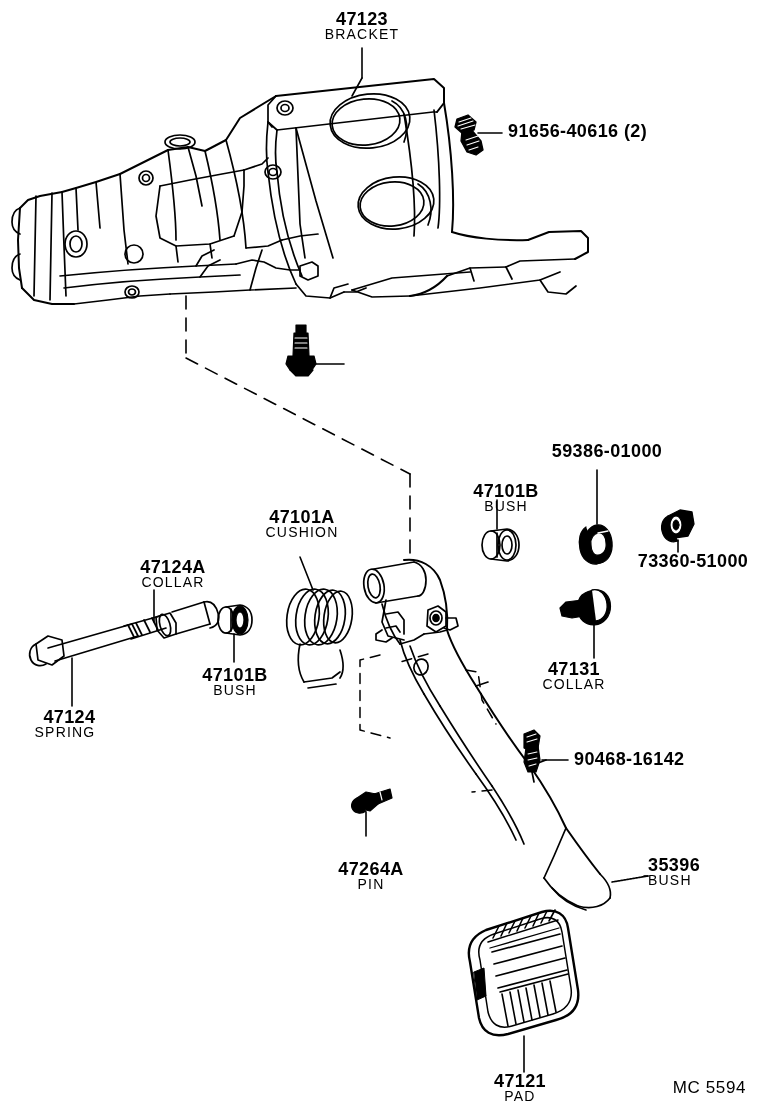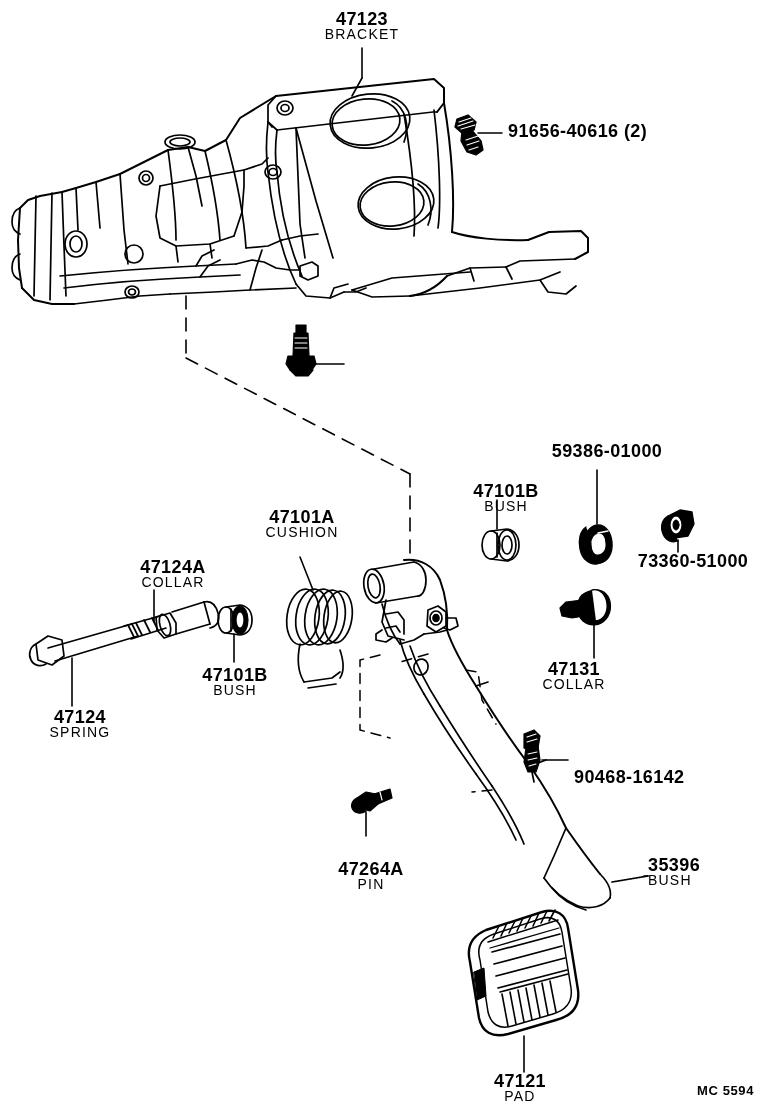--- a/index.html
+++ b/index.html
@@ -43,24 +43,24 @@
     display: block;
     font-size: 14px;
     font-weight: normal;
     letter-spacing: 1.2px;
     margin-top: -1px;
   }
   .lbl.center { text-align: center; transform: translateX(-50%); }
   .lbl.left   { text-align: left; }
   #watermark {
     position: absolute;
-    right: 6px;
+    right: 14px;
     bottom: 8px;
-    font-size: 13px;
-    font-weight: bold;
+    font-size: 17px;
+    font-weight: normal;
     letter-spacing: 0.6px;
     color: #000000;
   }
 </style>
 </head>
 <body>
 
 <div id="page">
 
   <svg id="artwork" viewBox="0 0 760 1106">
@@ -472,31 +472,31 @@
   <div class="lbl center" style="left:302px; top:508px;">
     <span class="num">47101A</span>
     <span class="sub">CUSHION</span>
   </div>
 
   <div class="lbl center" style="left:235px; top:666px;">
     <span class="num">47101B</span>
     <span class="sub">BUSH</span>
   </div>
 
-  <div class="lbl center" style="left:80px; top:708px;">
+  <div class="lbl center" style="left:65px; top:708px;text-align:right;">
     <span class="num">47124</span>
     <span class="sub">SPRING</span>
   </div>
 
   <div class="lbl center" style="left:574px; top:660px;">
     <span class="num">47131</span>
     <span class="sub">COLLAR</span>
   </div>
 
-  <div class="lbl left" style="left:574px; top:768px;">
+  <div class="lbl left" style="left:574px; top:750px;">
     <span class="num">90468-16142</span>
   </div>
 
   <div class="lbl center" style="left:371px; top:860px;">
     <span class="num">47264A</span>
     <span class="sub">PIN</span>
   </div>
 
   <div class="lbl left" style="left:648px; top:856px;">
     <span class="num">35396</span>

